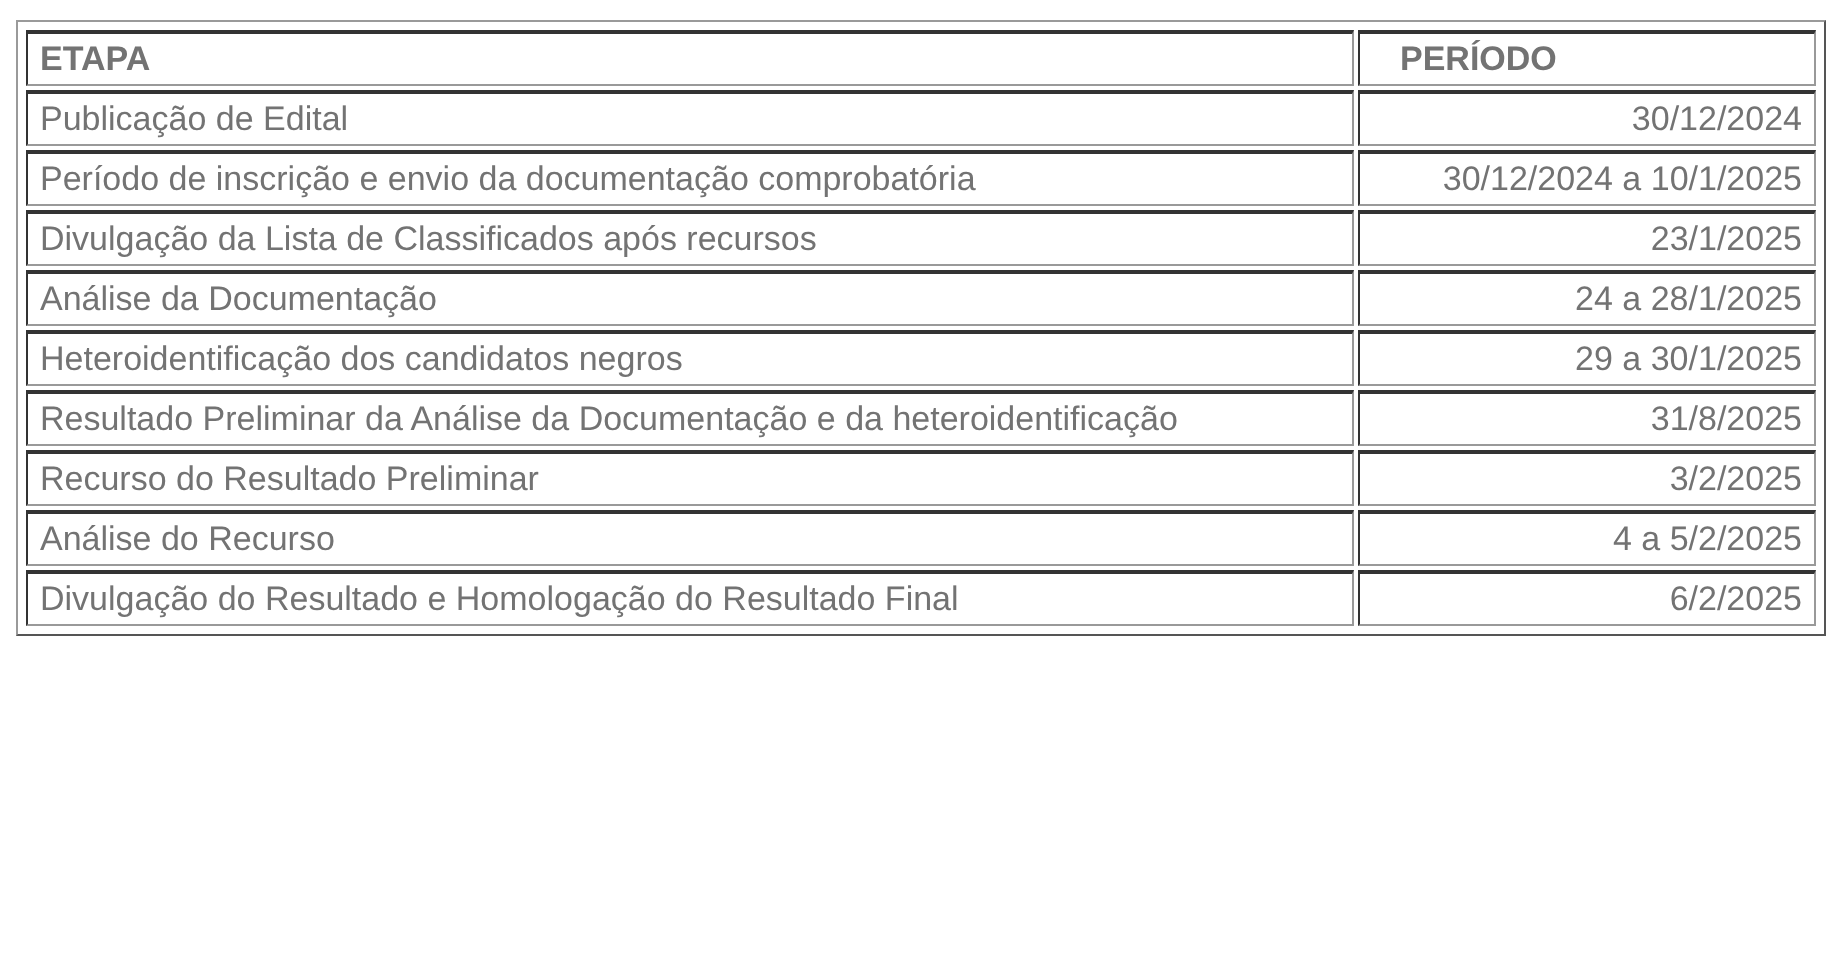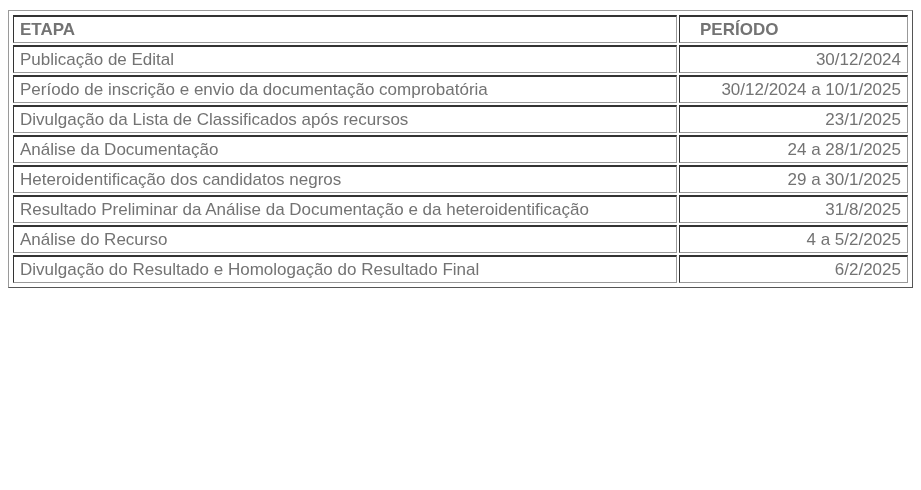--- a/index.html
+++ b/index.html
@@ -65,20 +65,24 @@
         </tr>
       <tr>
           <td class="col-etapa">Heteroidentificação dos candidatos negros</td>
           <td class="col-periodo">29 a 30/1/2025</td>
         </tr>
       <tr>
           <td class="col-etapa">Resultado Preliminar da Análise da Documentação e da heteroidentificação</td>
           <td class="col-periodo">31/8/2025</td>
         </tr>
       <tr>
+          <td class="col-etapa">Recurso do Resultado Preliminar</td>
+          <td class="col-periodo">3/2/2025</td>
+        </tr>
+      <tr>
           <td class="col-etapa">Análise do Recurso</td>
           <td class="col-periodo">4 a 5/2/2025</td>
         </tr>
       <tr>
           <td class="col-etapa">Divulgação do Resultado e Homologação do Resultado Final</td>
           <td class="col-periodo">6/2/2025</td>
         </tr>
     </tbody>
   </table>
 </div>

